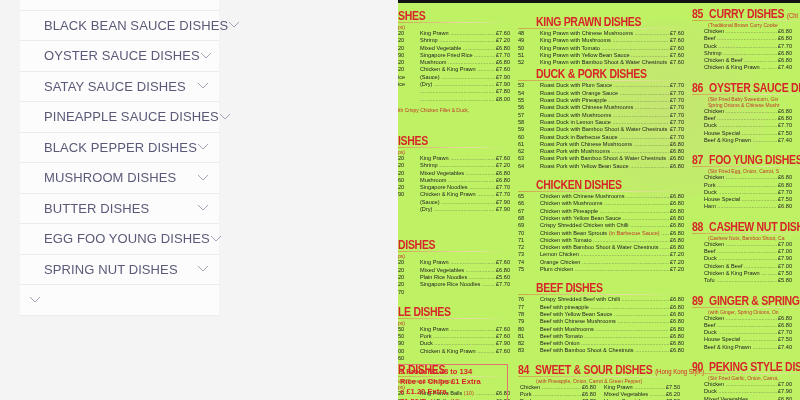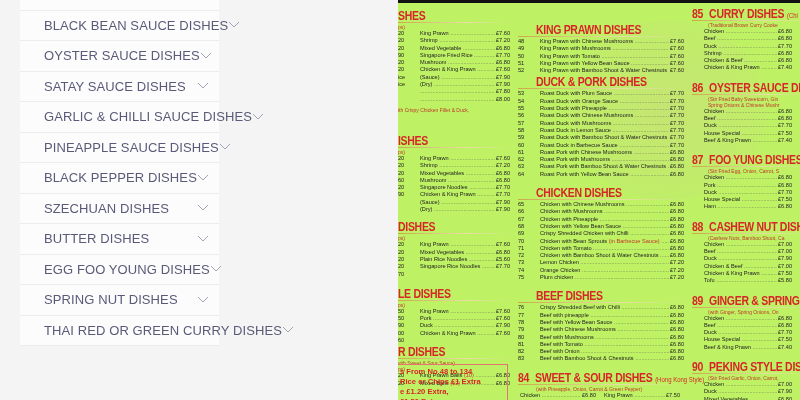--- a/index.html
+++ b/index.html
@@ -67,45 +67,37 @@
         </div>
         <div class="acc-item">
           <span class="label">SATAY SAUCE DISHES</span>
           <span class="chev">
             <svg width="12" height="7" viewBox="0 0 12 7">
               <polyline points="1,1 6,6 11,1" fill="none" stroke="#9a9ab0" stroke-width="0.9"></polyline>
             </svg>
           </span>
         </div>
         <div class="acc-item">
-          <span class="label">GARLIC &amp; CHILLI SAUCE DISHES</span>
-          <span class="chev">
-            <svg width="12" height="7" viewBox="0 0 12 7">
-              <polyline points="1,1 6,6 11,1" fill="none" stroke="#9a9ab0" stroke-width="0.9"></polyline>
-            </svg>
-          </span>
-        </div>
-        <div class="acc-item">
           <span class="label">PINEAPPLE SAUCE DISHES</span>
           <span class="chev">
             <svg width="12" height="7" viewBox="0 0 12 7">
               <polyline points="1,1 6,6 11,1" fill="none" stroke="#9a9ab0" stroke-width="0.9"></polyline>
             </svg>
           </span>
         </div>
         <div class="acc-item">
           <span class="label">BLACK PEPPER DISHES</span>
           <span class="chev">
             <svg width="12" height="7" viewBox="0 0 12 7">
               <polyline points="1,1 6,6 11,1" fill="none" stroke="#9a9ab0" stroke-width="0.9"></polyline>
             </svg>
           </span>
         </div>
         <div class="acc-item">
-          <span class="label">SZECHUAN DISHES</span>
+          <span class="label">MUSHROOM DISHES</span>
           <span class="chev">
             <svg width="12" height="7" viewBox="0 0 12 7">
               <polyline points="1,1 6,6 11,1" fill="none" stroke="#9a9ab0" stroke-width="0.9"></polyline>
             </svg>
           </span>
         </div>
         <div class="acc-item">
           <span class="label">BUTTER DISHES</span>
           <span class="chev">
             <svg width="12" height="7" viewBox="0 0 12 7">
@@ -123,21 +115,20 @@
         </div>
         <div class="acc-item">
           <span class="label">SPRING NUT DISHES</span>
           <span class="chev">
             <svg width="12" height="7" viewBox="0 0 12 7">
               <polyline points="1,1 6,6 11,1" fill="none" stroke="#9a9ab0" stroke-width="0.9"></polyline>
             </svg>
           </span>
         </div>
         <div class="acc-item">
-          <span class="label">THAI RED OR GREEN CURRY DISHES</span>
           <span class="chev">
             <svg width="12" height="7" viewBox="0 0 12 7">
               <polyline points="1,1 6,6 11,1" fill="none" stroke="#9a9ab0" stroke-width="0.9"></polyline>
             </svg>
           </span>
         </div>
       </div>
   </div>
 
   <div class="menu">
@@ -239,21 +230,21 @@
             <span class="n"></span>
             <span class="nm"><span>(Sauce)</span></span>
             <span class="pr">£7.90</span>
           </div>
           <div class="row">
             <span class="n"></span>
             <span class="nm"><span>(Dry)</span></span>
             <span class="pr">£7.90</span>
           </div>
         </div>
-        <div style="margin-top: 6px;">
+        <div style="margin-top: 24px;">
           <div class="sec-title"><span>DISHES</span></div>
           <div class="rule"></div>
           <div class="note">ps)</div>
           <div class="row">
             <span class="n">20</span>
             <span class="nm"><span>King Prawn</span></span>
             <span class="pr">£7.60</span>
           </div>
           <div class="row">
             <span class="n">20</span>
@@ -324,21 +315,21 @@
         </div>
       </div>
     <div class="promo" id="promo">
         <div>s From No.48 to 134</div>
         <div>Rice or Chips £1 Extra</div>
         <div>e £1.20 Extra,</div>
         <div>£1.50 Extra</div>
       </div>
 
     <div class="col" id="col2" style="left:120px; width:166px; top:6px;">
-        <div style="margin-top: 16px;">
+        <div style="margin-top: 8px;">
           <div class="sec-title" style="padding-left: 18px;"><span>KING PRAWN DISHES</span></div>
           <div class="rule"></div>
           <div class="row">
             <span class="n">48</span>
             <span class="nm"><span>King Prawn with Chinese Mushrooms</span></span>
             <span class="pr">£7.60</span>
           </div>
           <div class="row">
             <span class="n">49</span>
             <span class="nm"><span>King Prawn with Mushrooms</span></span>

